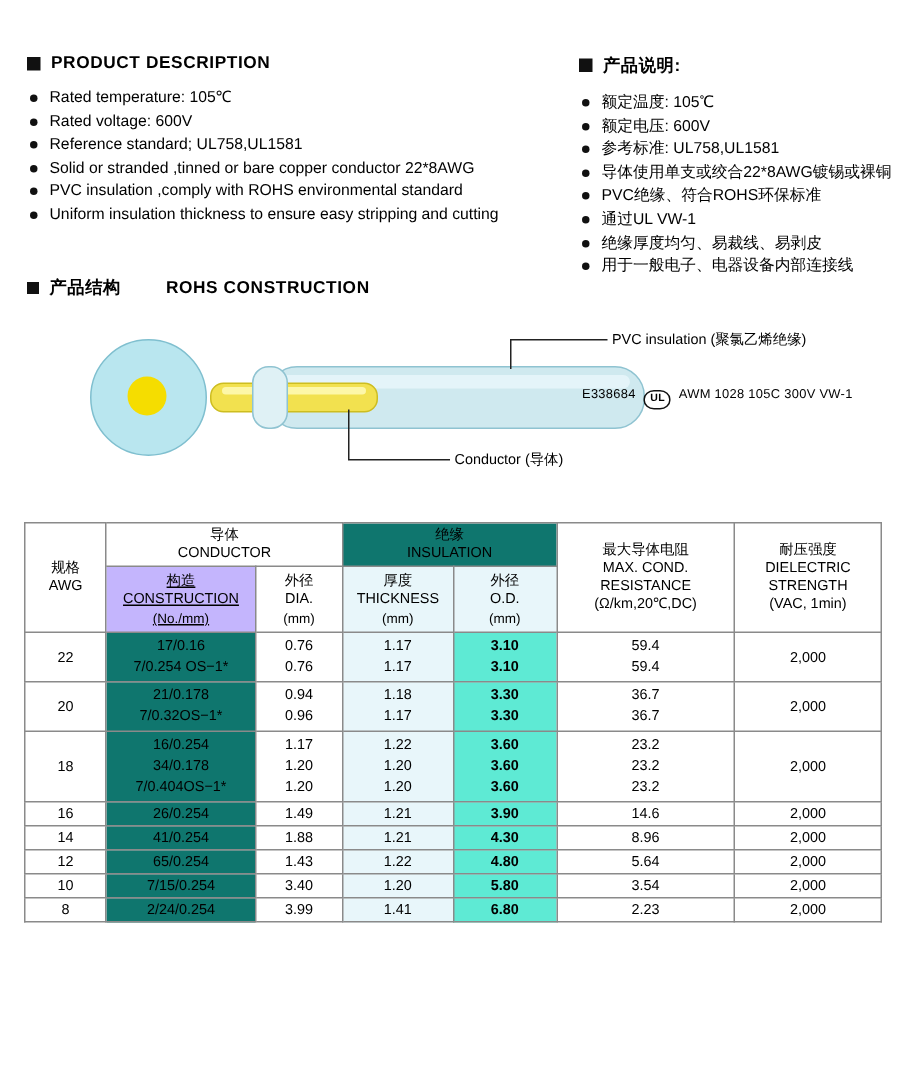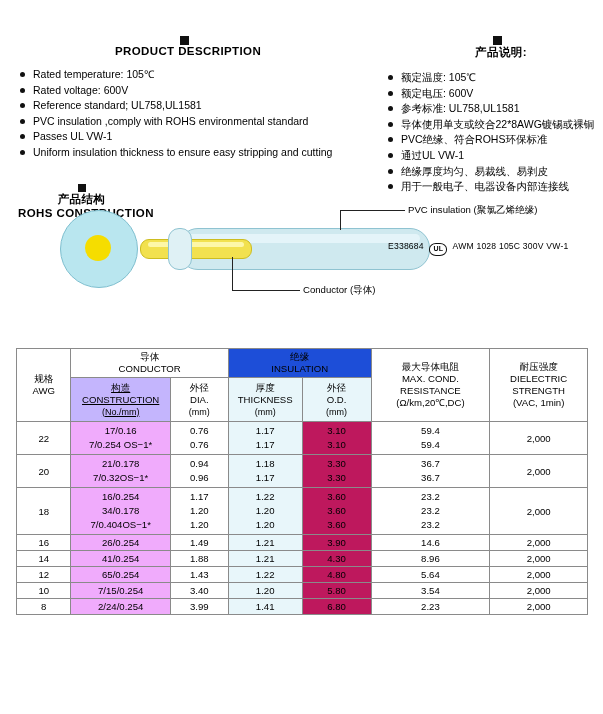--- a/index.html
+++ b/index.html
@@ -7,39 +7,39 @@
     width:603px;height:714px;
     background:#ffffff;
     font-family:"Liberation Sans", sans-serif;
     color:#000;
     position:relative;
     overflow:hidden;
   }
   .page{position:relative;width:603px;height:714px;}
 
   
-  .sec-head{display:flex;align-items:center;font-weight:bold;font-size:11.5px;letter-spacing:.4px;flex-direction:column;}
+  .sec-head{display:flex;align-items:center;font-weight:bold;font-size:11.5px;letter-spacing:.4px;}
   .sq{display:inline-block;width:9px;height:9px;background:#111;margin-right:7px;}
   .sq-sm{width:8px;height:8px;}
 
   .desc-block{position:absolute;left:18px;top:36px;width:340px;}
   .desc-list{margin:10px 0 0 2px;padding:0;list-style:none;font-size:10.5px;line-height:15.6px;}
   .desc-list li{position:relative;padding-left:13px;white-space:nowrap;}
   .desc-list li:before{content:"";position:absolute;left:0;top:5px;width:5px;height:5px;border-radius:50%;background:#111;}
 
   .desc-block-cn{position:absolute;left:386px;top:36px;width:230px;}
   .desc-list-cn{margin:10px 0 0 2px;padding:0;list-style:none;font-size:10.5px;line-height:15.6px;}
   .desc-list-cn li{position:relative;padding-left:13px;white-space:nowrap;}
   .desc-list-cn li:before{content:"";position:absolute;left:0;top:5px;width:5px;height:5px;border-radius:50%;background:#111;}
 
   .struct-head{position:absolute;left:18px;top:184px;}
-  .struct-head .zh{margin-right:9px;}
+  .struct-head .zh{margin-right:30px;}
 
   
-  .draw{position:absolute;left:0;top:198px;width:603px;height:115px;}
+  .draw{position:absolute;left:0;top:214px;width:603px;height:115px;}
   .circle-outer{position:absolute;left:60px;top:12px;width:76px;height:76px;border-radius:50%;
     background:#b9e6ef;border:1px solid #7fbfcf;}
   .circle-inner{position:absolute;left:85px;top:37px;width:26px;height:26px;border-radius:50%;background:#f5dd00;}
 
   .cable-body{position:absolute;left:178px;top:30px;width:250px;height:40px;border-radius:20px/20px;
     background:#cfe9ef;border:1px solid #8fc3d1;}
   .cable-sheen{position:absolute;left:186px;top:36px;width:234px;height:9px;border-radius:6px;background:#e6f5f9;opacity:.9;}
   .cable-core{position:absolute;left:140px;top:41px;width:110px;height:18px;border-radius:9px;background:#f2e14f;border:1px solid #cdbd20;}
   .cable-core-2{position:absolute;left:148px;top:44px;width:96px;height:5px;border-radius:3px;background:#fdf7a8;}
   .cap{position:absolute;left:168px;top:30px;width:22px;height:40px;border-radius:11px;background:#dff1f5;border:1px solid #8fc3d1;}
@@ -59,43 +59,43 @@
   .hd-top{height:19px;}
   .hd-mid{height:44px;}
   .col-awg{width:52px;}
   .col-cons{width:96px;background:#c4b5fd;text-decoration:underline;}
   .col-dia{width:56px;}
   .col-thk{width:70px;background:#e8f6fa;}
   .col-od{width:68px;background:#e8f6fa;}
   .col-res{width:118px;}
   .col-str{width:96px;}
   .grp-cond{background:#ffffff;}
-  .grp-ins{background:#1d4ed8;}
-  .cell-cons{background:#f0abfc;}
+  .grp-ins{background:#0f766e;}
+  .cell-cons{background:#0f766e;}
   .cell-thk{background:#e8f6fa;}
-  .cell-od{background:#be185d;}
+  .cell-od{background:#5eead4;font-weight:bold;}
   .sub{font-size:9px;}
   .rowline{line-height:14px;}
 </style>
 </head>
 <body>
 
 <div class="page">
 
   <div class="desc-block">
     <div class="sec-head">
       <span class="sq"></span>
       <span>PRODUCT  DESCRIPTION</span>
     </div>
     <ul class="desc-list">
       <li>Rated temperature: 105℃</li>
       <li>Rated voltage: 600V</li>
       <li>Reference standard; UL758,UL1581</li>
+      <li>Solid or stranded ,tinned or bare copper conductor 22*8AWG</li>
       <li>PVC insulation ,comply with ROHS environmental standard</li>
-      <li>Passes UL  VW-1</li>
       <li>Uniform insulation thickness to ensure easy stripping and cutting</li>
     </ul>
   </div>
 
   <div class="desc-block-cn">
     <div class="sec-head">
       <span class="sq"></span>
       <span>产品说明:</span>
     </div>
     <ul class="desc-list-cn">

